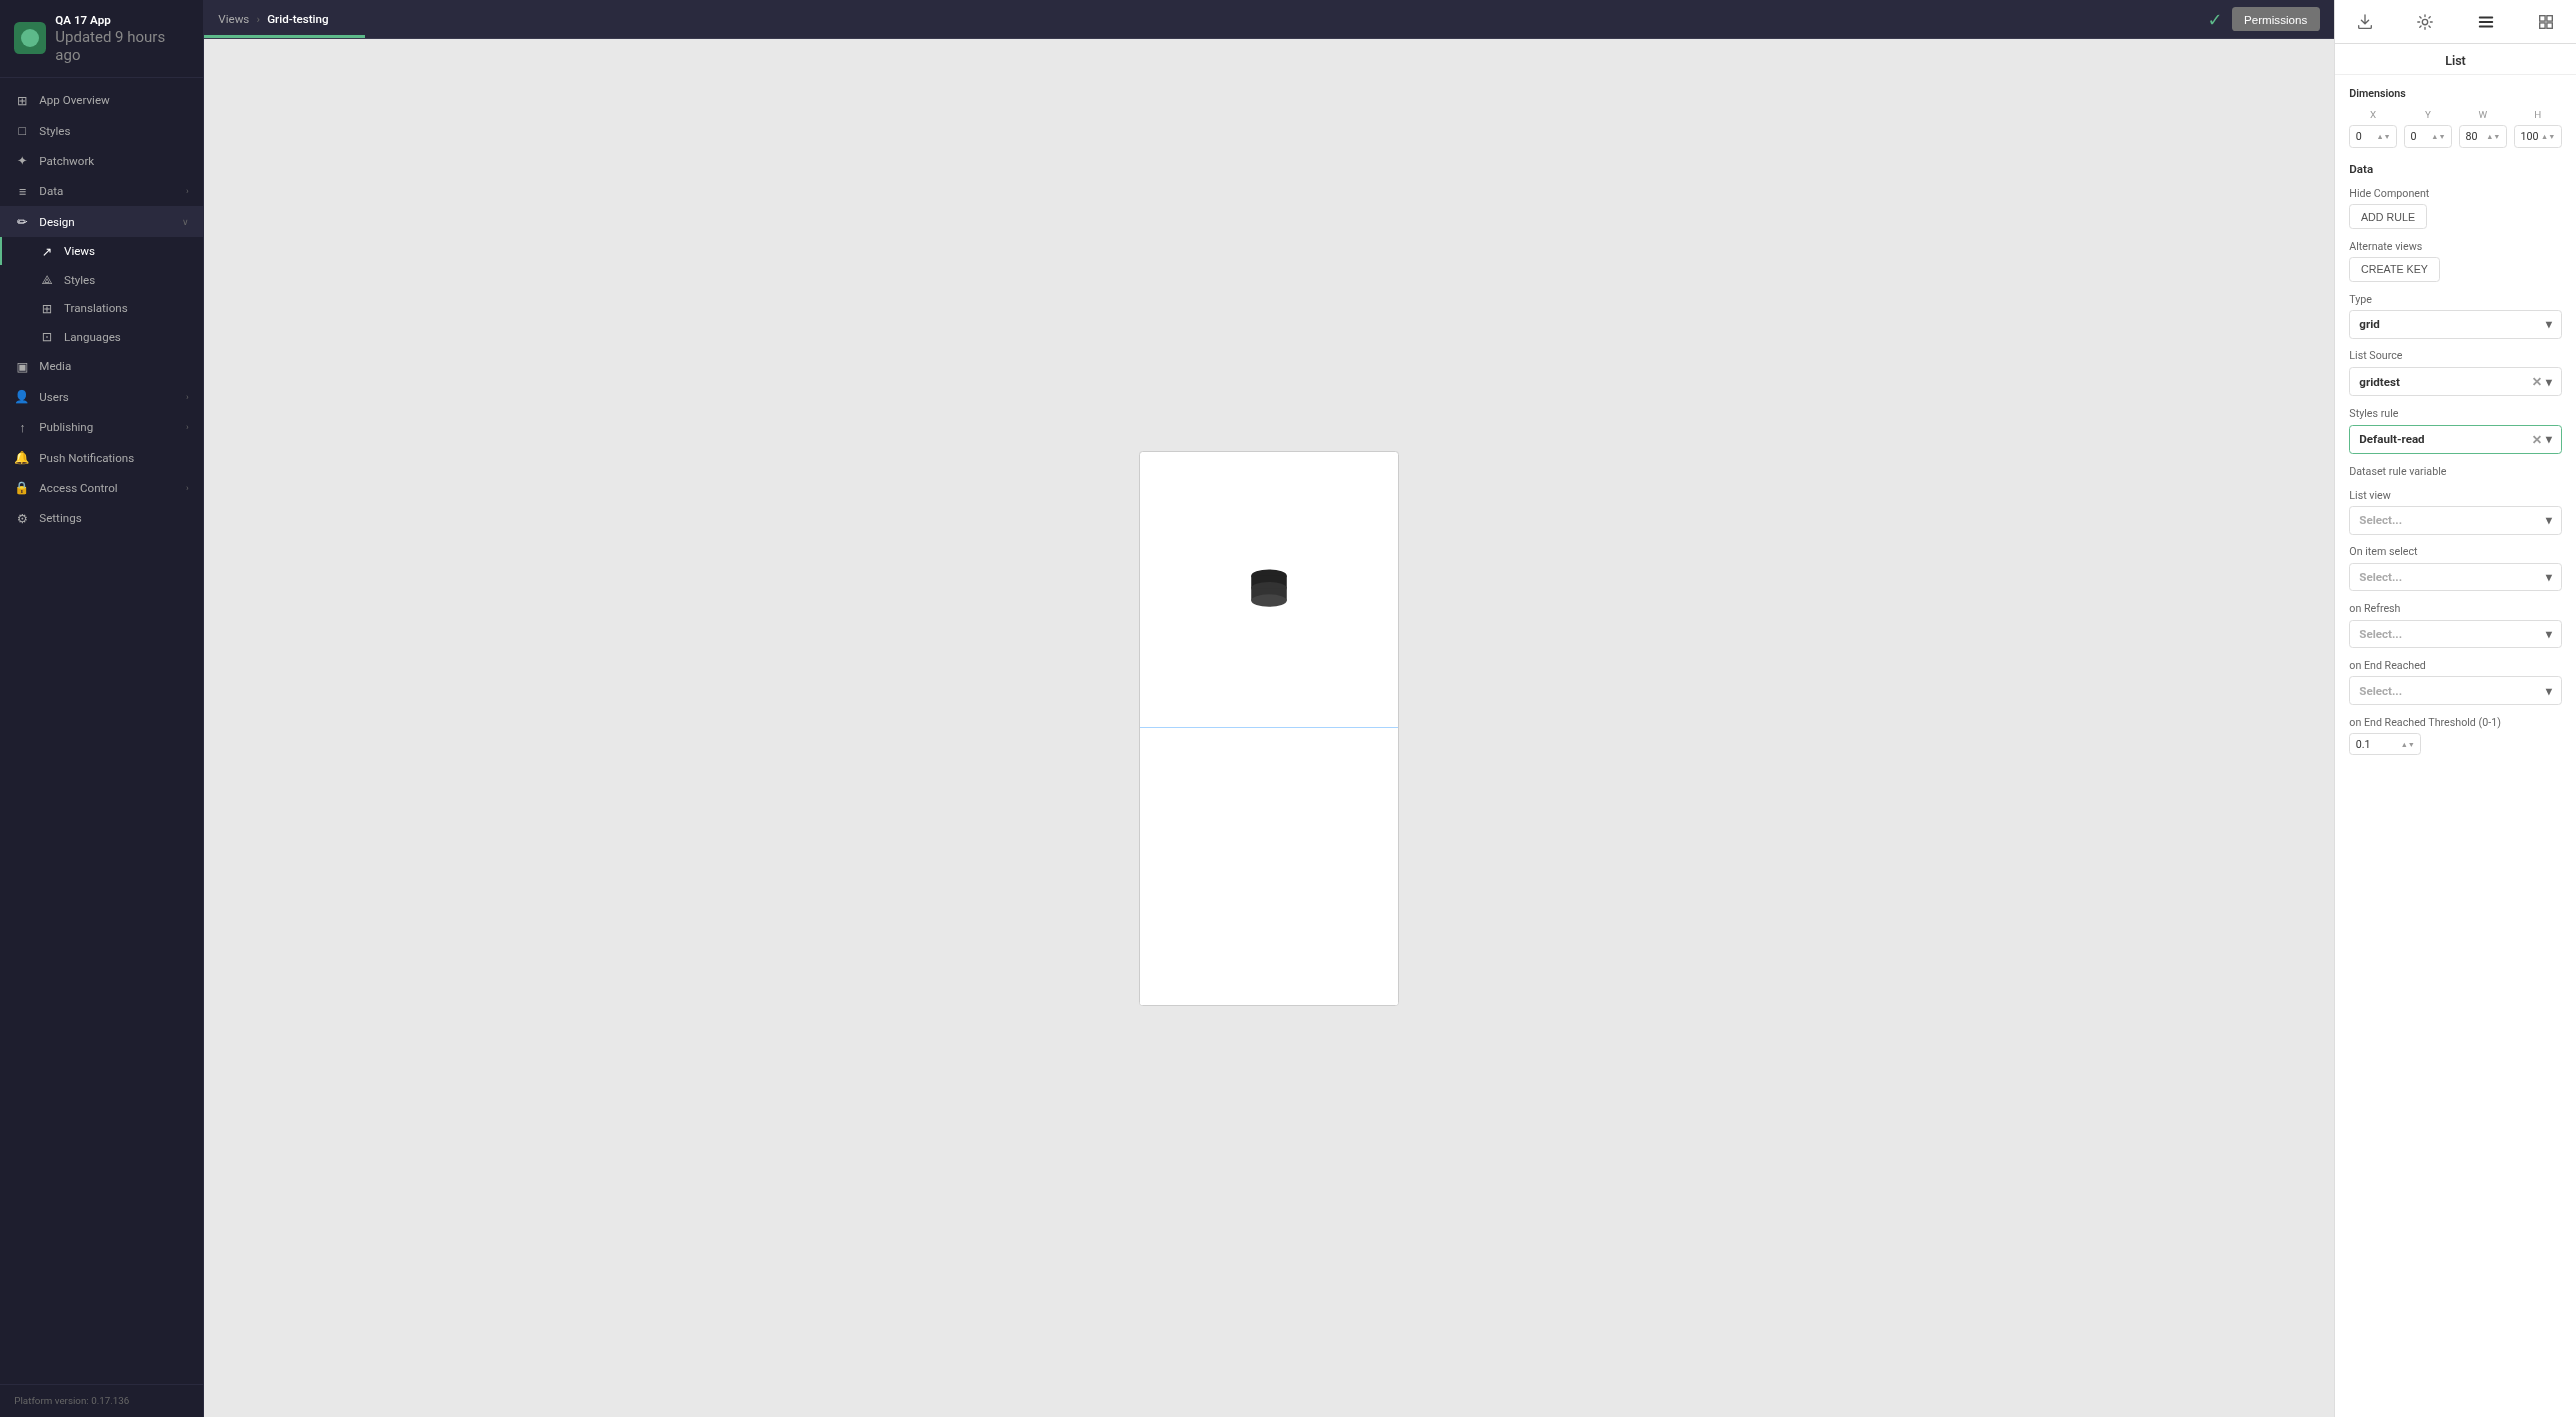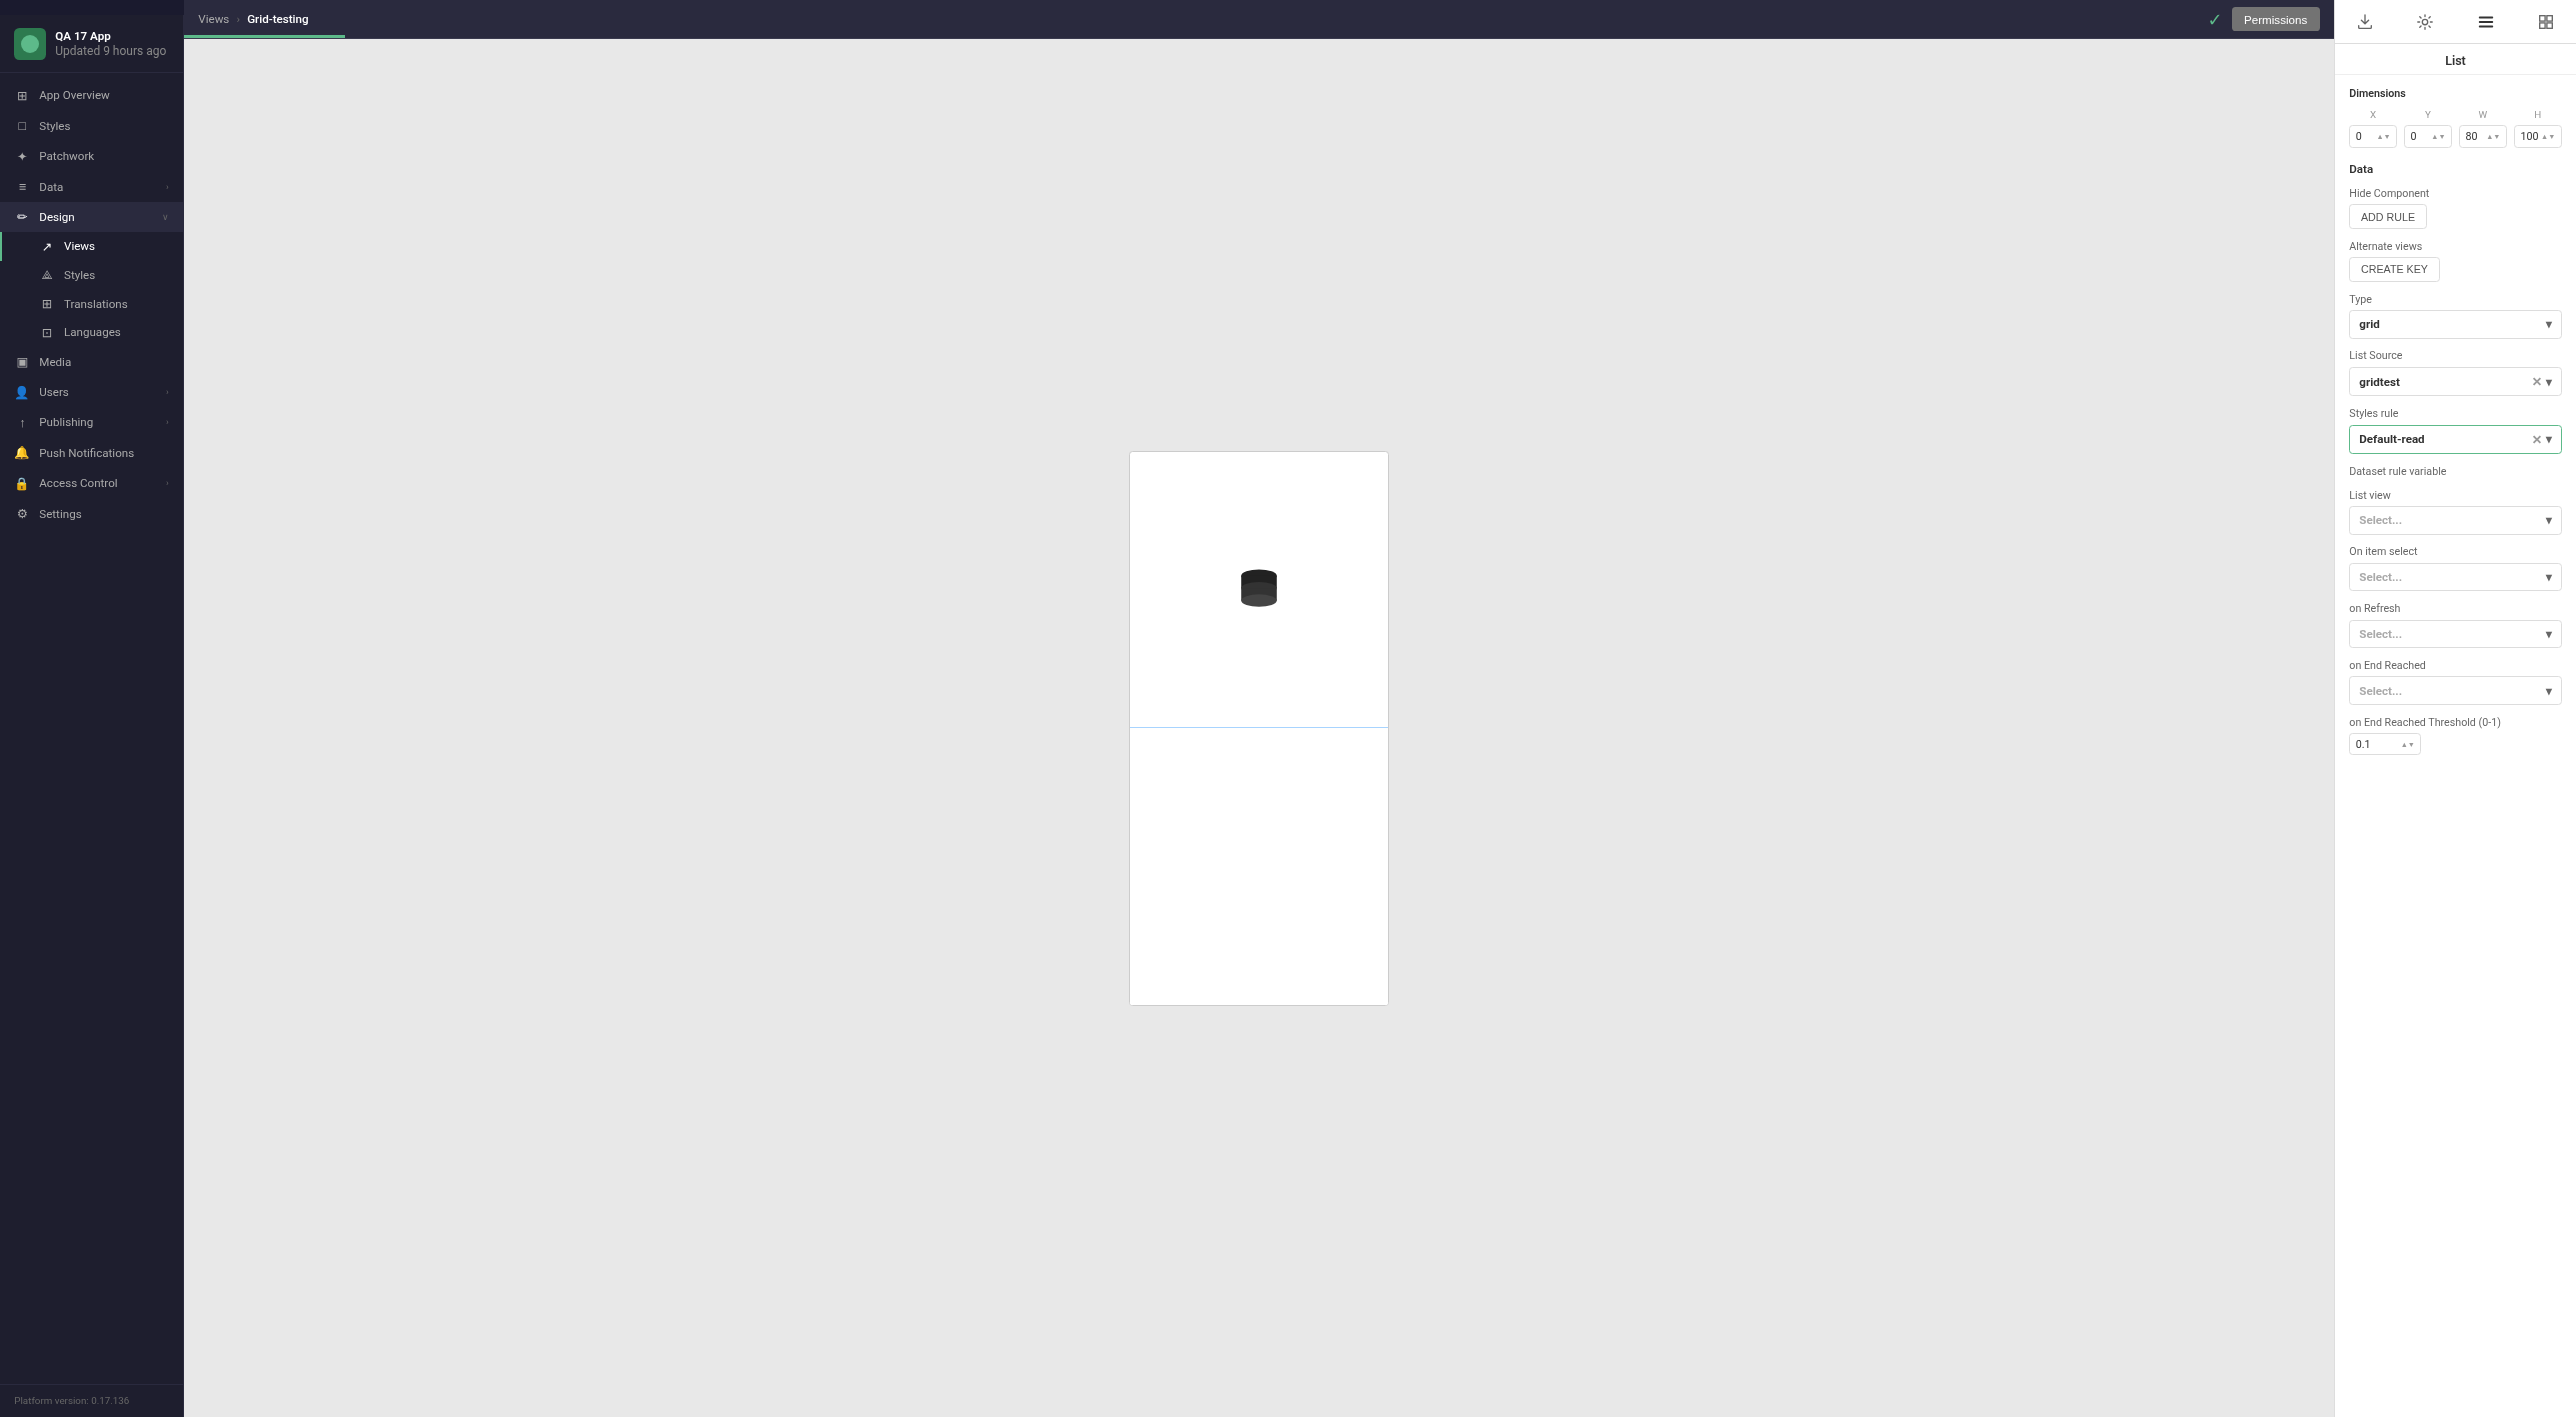--- a/index.html
+++ b/index.html
@@ -1,25 +1,25 @@
 <!DOCTYPE html>
 <html style="font-size:14.3px"><head>
   <meta charset="utf-8">
   <style>
     * { box-sizing: border-box; margin: 0; padding: 0; }
     body { font-family: -apple-system, BlinkMacSystemFont, 'Segoe UI', Roboto, sans-serif; background: #1a1a2e; color: #fff; display: flex; height: 100vh; overflow: hidden; font-size: 11.6px; }
 
     
-    .sidebar { width: 184px; background: #1e1e2e; display: flex; flex-direction: column; flex-shrink: 0; border-right: 0.9px solid #2a2a3e; margin-top: 15px; }
+    .sidebar { width: 204px; background: #1e1e2e; display: flex; flex-direction: column; flex-shrink: 0; border-right: 0.9px solid #2a2a3e; }
     .sidebar-header { padding: 12.5px 14.3px; border-bottom: 0.9px solid #2a2a3e; display: flex; align-items: center; gap: 9px; }
     .app-icon { width: 32px; height: 32px; background: #2d7a4f; border-radius: 5.4px; display: flex; align-items: center; justify-content: center; flex-shrink: 0; }
     .app-icon-inner { width: 18px; height: 18px; background: #5dba8a; border-radius: 50%; }
     .app-info { flex: 1; }
     .app-name { font-size: 11.6px; font-weight: 600; color: #fff; }
-    .app-updated { font-size: 12px; color: #888; margin-top: 1.8px; }
+    .app-updated { font-size: 15px; color: #888; margin-top: 1.8px; }
     .sidebar-nav { flex: 1; overflow-y: auto; padding: 7.2px 0; }
     .nav-item { display: flex; align-items: center; gap: 9px; padding: 7.2px 14.3px; cursor: pointer; color: #aaa; font-size: 11.6px; position: relative; }
     .nav-item.active { color: #fff; background: #2a2a3e; }
     .nav-item.active::left { content: ''; position: absolute; left: 0; top: 0; bottom: 0; width: 2.7px; background: #5dba8a; }
     .nav-item-icon { width: 16px; height: 16px; display: flex; align-items: center; justify-content: center; font-size: 12.5px; flex-shrink: 0; }
     .nav-item-label { flex: 1; }
     .nav-item-chevron { font-size: 9px; color: #666; }
     .nav-subitems { padding-left: 0; }
     .nav-subitem { display: flex; align-items: center; gap: 9px; padding: 6.3px 14.3px 6.3px 39px; cursor: pointer; color: #aaa; font-size: 11.6px; }
     .nav-subitem.active { color: #fff; border-left: 2.7px solid #5dba8a; padding-left: 37px; }

